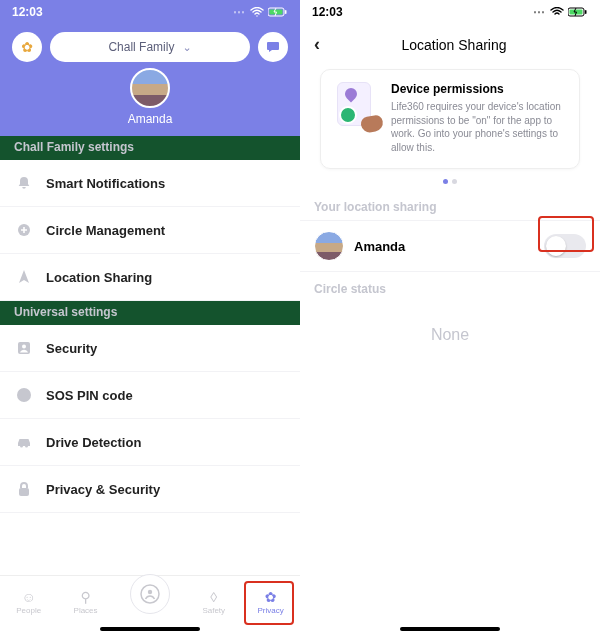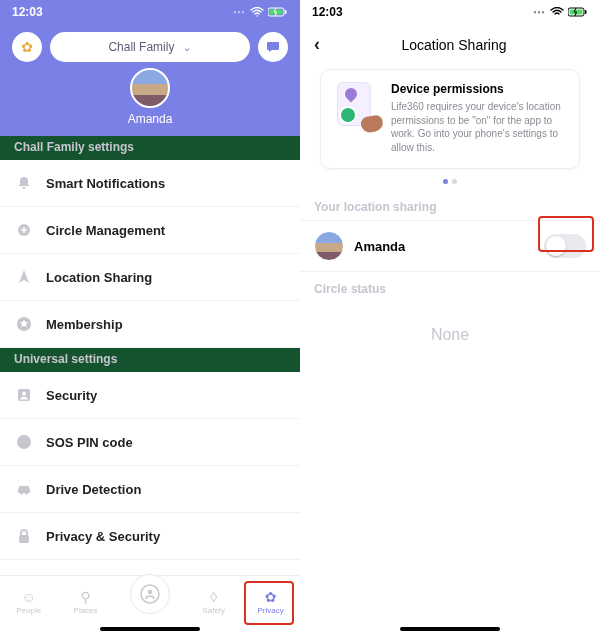--- a/index.html
+++ b/index.html
@@ -133,29 +133,20 @@
         <span class="row-label">Circle Management</span>
       </div>
       <div class="row">
         <span class="row-icon">
             <svg width="16" height="16" viewBox="0 0 16 16">
               <path d="M8 1l5 13-5-3-5 3z" fill="#c6c7cf"></path>
             </svg>
           </span>
         <span class="row-label">Location Sharing</span>
       </div>
-      <div class="row">
-        <span class="row-icon">
-            <svg width="16" height="16" viewBox="0 0 16 16">
-              <circle cx="8" cy="8" r="7" fill="#c6c7cf"></circle>
-              <path d="M8 3.5l1.2 2.5 2.8.3-2 2 .5 2.7L8 9.7 5.5 11l.5-2.7-2-2 2.8-.3z" fill="#fff"></path>
-            </svg>
-          </span>
-        <span class="row-label">Membership</span>
-      </div>
 
       <div class="section-title">Universal settings</div>
 
       <div class="row">
         <span class="row-icon">
             <svg width="16" height="16" viewBox="0 0 16 16">
               <rect x="2" y="2" width="12" height="12" rx="2" fill="#c6c7cf"></rect>
               <circle cx="8" cy="6.5" r="2" fill="#fff"></circle>
               <path d="M4 12.5c.8-1.8 2.2-2.7 4-2.7s3.2.9 4 2.7" fill="#fff"></path>
             </svg>

